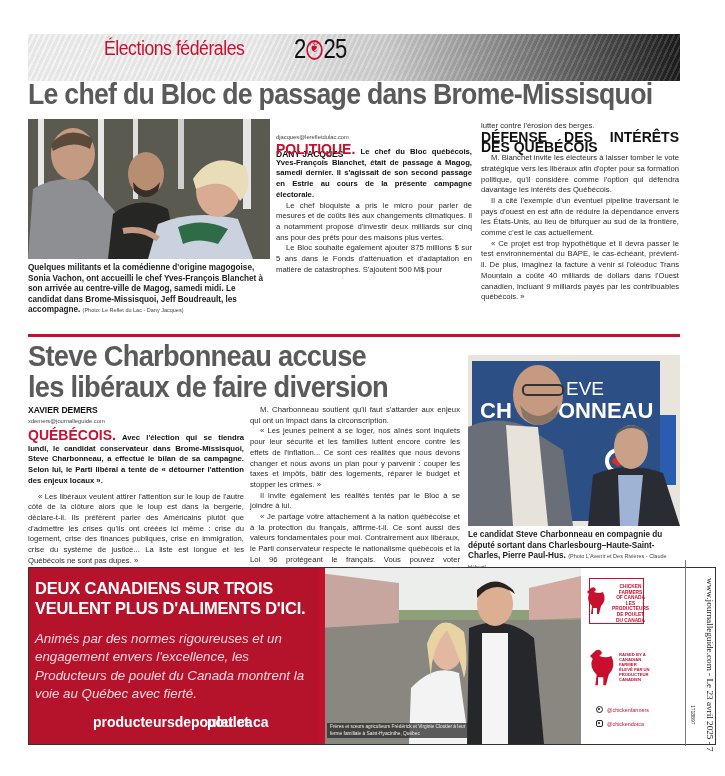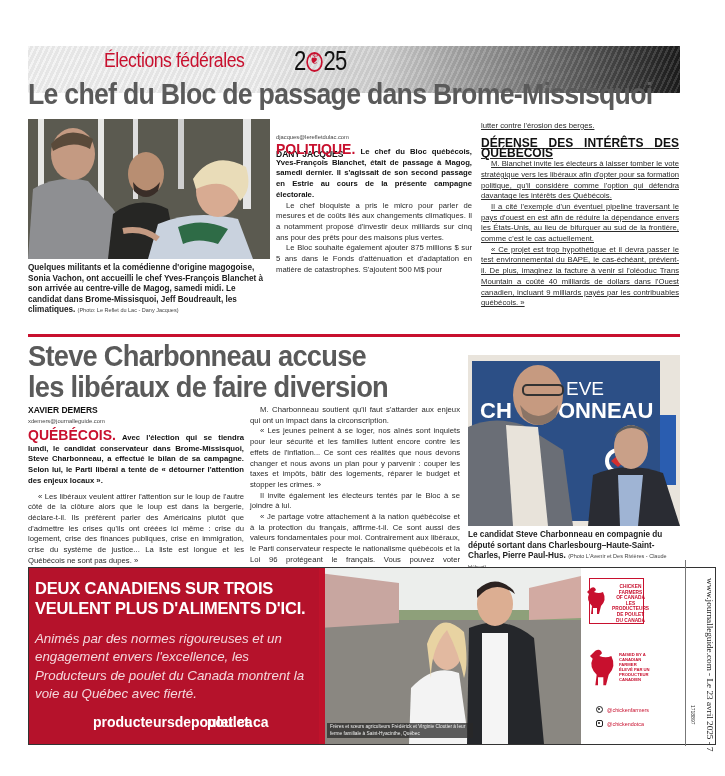--- a/index.html
+++ b/index.html
@@ -1,20 +1,20 @@
 <!DOCTYPE html>
 <html><head>
 <meta charset="utf-8">
 <style>
   * { box-sizing: border-box; margin: 0; padding: 0; }
   html, body { width: 725px; height: 776px; background: #fff; overflow: hidden; }
   body { position: relative; font-family: "Liberation Sans", sans-serif; color: #222; }
 
   .banner { position: absolute; left: 28px; top: 34px; width: 652px; height: 47px;
-    background: linear-gradient(90deg, #f2f2f2 0%, #efefef 35%, #cfcfcf 55%, #6e6e6e 80%, #1b1b1b 100%); margin-top: 12px; }
+    background: linear-gradient(90deg, #f2f2f2 0%, #efefef 35%, #cfcfcf 55%, #6e6e6e 80%, #1b1b1b 100%); }
   .banner-stripes { position: absolute; inset: 0;
     background: repeating-linear-gradient(115deg, rgba(255,255,255,0.12) 0 2px, rgba(0,0,0,0.05) 2px 5px); }
   .banner-label { position: absolute; left: 76px; top: 3px; font-family: "Liberation Sans Narrow","Liberation Sans", sans-serif;
     font-size: 20px; color: #c8102e; letter-spacing: -0.5px; transform: scaleX(0.88); transform-origin: left center; }
   .banner-year { position: absolute; left: 266px; top: 0px; font-size: 27px; color: #111; transform: scaleX(0.82); transform-origin: left center; letter-spacing: -1px; }
   .leaf-circle { display: inline-block; width: 20px; height: 20px; border-radius: 50%; border: 2px solid #c8102e; vertical-align: -2px; position: relative; margin: 0 1px; }
   .leaf-circle::after { content: "\2766"; position: absolute; left: 2px; top: -3px; color: #c8102e; font-size: 14px; }
 
   .headline { position: absolute; font-family: "Liberation Sans", sans-serif; font-weight: bold; color: #5a5a5a; letter-spacing: -0.8px; }
   .h1 { left: 28px; top: 78px; font-size: 29px; transform: scaleX(0.92); transform-origin: left top; white-space: nowrap; }
@@ -29,21 +29,21 @@
   .cap small { font-weight: normal; font-size: 5.5px; color: #444; }
 
   .byline { position: absolute; font-size: 8.5px; font-weight: bold; color: #111; }
   .email { position: absolute; font-size: 5.8px; color: #444; }
 
   .col { position: absolute; font-size: 7.7px; line-height: 10.7px; color: #2a2a2a; text-align: justify; }
   .col p { text-indent: 10px; }
   .col p.noindent { text-indent: 0; }
   .lead { font-weight: bold; color: #111; }
   .kicker { color: #c8102e; font-weight: bold; font-size: 14px; }
-  .subhead { font-weight: bold; font-size: 12px; color: #111; margin-top: 6px; text-indent: 0 !important; }
+  .subhead { font-weight: bold; font-size: 14px; color: #111; text-indent: 0 !important; }
 
   .rule-red { position: absolute; left: 28px; top: 334px; width: 652px; height: 3px; background: #c8102e; }
 
   
   .ad { position: absolute; left: 28px; top: 567px; width: 688px; height: 178px; border: 1px solid #333; }
   .ad-red { position: absolute; left: 0; top: 0; width: 290px; height: 176px; background: #b5122b; }
   .ad-head { position: absolute; left: 6px; top: 10px; color: #fff; font-weight: bold; font-size: 16.5px; line-height: 20px; letter-spacing: -0.2px; }
   .ad-body { position: absolute; left: 6px; top: 62px; width: 282px; color: #f4d7dc; font-style: italic; font-size: 13.3px; line-height: 18.4px; }
   .ad-link { position: absolute; top: 146px; color: #fff; font-weight: bold; font-size: 14px; }
   .ad-photo-cap { position: absolute; left: 8px; bottom: 6px; width: 146px; background: rgba(40,40,40,0.75); color: #eee; font-size: 4.8px; line-height: 6.5px; padding: 1px 3px; }
@@ -87,34 +87,34 @@
     <ellipse cx="118" cy="55" rx="18" ry="22" fill="#b88e72"></ellipse>
     <path d="M105 63 Q118 80 132 63 L130 72 Q118 84 106 72 Z" fill="#3a2e28"></path>
     <path d="M120 140 L130 105 Q165 90 210 100 L225 140 Z" fill="#c9d2de"></path>
     <path d="M150 108 Q175 98 200 110 L190 125 Q170 118 155 125 Z" fill="#2e6b46"></path>
     <ellipse cx="190" cy="72" rx="22" ry="26" fill="#d8ab92"></ellipse>
     <path d="M165 60 Q185 30 218 48 Q225 70 212 82 Q200 55 168 70 Z" fill="#e9dcb8"></path>
     <path d="M95 112 Q115 108 130 120" stroke="#c49a82" stroke-width="6" fill="none"></path>
   </svg>
 </div>
 <div class="cap" style="left:28px; top:263px; width:242px;">
-  <span>Quelques militants et la comédienne d'origine magogoise, Sonia Vachon, ont accueilli le chef Yves-François Blanchet à son arrivée au centre-ville de Magog, samedi midi. Le candidat dans Brome-Missisquoi, Jeff Boudreault, les climatiques.</span>
+  <span>Quelques militants et la comédienne d'origine magogoise, Sonia Vachon, ont accueilli le chef Yves-François Blanchet à son arrivée au centre-ville de Magog, samedi midi. Le candidat dans Brome-Missisquoi, Jeff Boudreault, les accompagne.</span>
   <small>(Photo: Le Reflet du Lac - Dany Jacques)</small>
 </div>
 
 <div class="byline" style="left:276px; top:121px;margin-top:28px;">DANY JACQUES</div>
 <div class="email" style="left:276px; top:134px;">djacques@lerefletdulac.com</div>
 
 <div class="col" style="left:276px; top:144px; width:196px;">
   <p class="noindent lead"><span class="kicker">POLITIQUE.</span> <span>Le chef du Bloc québécois, Yves-François Blanchet, était de passage à Magog, samedi dernier. Il s'agissait de son second passage en Estrie au cours de la présente campagne électorale.</span></p>
   <p>Le chef bloquiste a pris le micro pour parler de mesures et de coûts liés aux changements climatiques. Il a notamment proposé d'investir deux milliards sur cinq ans pour des prêts pour des maisons plus vertes.</p>
   <p>Le Bloc souhaite également ajouter 875 millions $ sur 5 ans dans le Fonds d'atténuation et d'adaptation en matière de catastrophes. S'ajoutent 500 M$ pour</p>
 </div>
 
-<div class="col" style="left:481px; top:121px; width:198px;text-decoration:underline;">
+<div class="col" style="left:481px; top:121px; width:198px;">
   <p class="noindent">lutter contre l'érosion des berges.</p>
   <p class="subhead">DÉFENSE DES INTÉRÊTS DES QUÉBÉCOIS</p>
   <p>M. Blanchet invite les électeurs à laisser tomber le vote stratégique vers les libéraux afin d'opter pour sa formation politique, qu'il considère comme l'option qui défendra davantage les intérêts des Québécois.</p>
   <p>Il a cité l'exemple d'un éventuel pipeline traversant le pays d'ouest en est afin de réduire la dépendance envers les États-Unis, au lieu de bifurquer au sud de la frontière, comme c'est le cas actuellement.</p>
   <p>« Ce projet est trop hypothétique et il devra passer le test environnemental du BAPE, le cas-échéant, prévient-il. De plus, imaginez la facture à venir si l'oléoduc Trans Mountain a coûté 40 milliards de dollars dans l'Ouest canadien, incluant 9 milliards payés par les contribuables québécois. »</p>
 </div>
 
 <div class="rule-red"></div>
 
 <h2 class="headline h2">
@@ -126,21 +126,21 @@
 <div class="email" style="left:28px; top:418px;">xdemers@journalleguide.com</div>
 
 <div class="col" style="left:28px; top:430px; width:216px;">
   <p class="noindent lead"><span class="kicker">QUÉBÉCOIS.</span> <span>Avec l'élection qui se tiendra lundi, le candidat conservateur dans Brome-Missisquoi, Steve Charbonneau, a effectué le bilan de sa campagne. Selon lui, le Parti libéral a tenté de « détourner l'attention des enjeux locaux ».</span></p>
   <p style="margin-top:5px;">« Les libéraux veulent attirer l'attention sur le loup de l'autre côté de la clôture alors que le loup est dans la bergerie, déclare-t-il. Ils préfèrent parler des Américains plutôt que d'admettre les crises qu'ils ont créées ici même : crise du logement, crise des finances publiques, crise en immigration, crise du système de justice... La liste est longue et les Québécois ne sont pas dupes. »</p>
 </div>
 
 <div class="col" style="left:250px; top:405px; width:210px;">
   <p>M. Charbonneau soutient qu'il faut s'attarder aux enjeux qui ont un impact dans la circonscription.</p>
   <p>« Les jeunes peinent à se loger, nos aînés sont inquiets pour leur sécurité et les familles luttent encore contre les effets de l'inflation... Ce sont ces réalités que nous devons changer et nous avons un plan pour y parvenir : couper les taxes et impôts, bâtir des logements, réparer le budget et stopper les crimes. »</p>
-  <p>Il invite également les électeurs tentés par le Bloc à se joindre à lui.</p>
+  <p>Il invite également les réalités tentés par le Bloc à se joindre à lui.</p>
   <p>« Je partage votre attachement à la nation québécoise et à la protection du français, affirme-t-il. Ce sont aussi des valeurs fondamentales pour moi. Contrairement aux libéraux, le Parti conservateur respecte le nationalisme québécois et la Loi 96 protégeant le français. Vous pouvez voter conservateur tout en restant fidèles à vos convictions. »</p>
 </div>
 
 <div class="photo photo2">
   <svg width="212" height="171" viewBox="0 0 212 171">
     <rect x="0" y="0" width="212" height="171" fill="#e9e4dc"></rect>
     <rect x="4" y="6" width="188" height="160" fill="#2c4f86"></rect>
     <text x="98" y="40" fill="#fff" font-family="Liberation Sans, sans-serif" font-size="19">EVE</text>
     <text x="12" y="63" fill="#fff" font-family="Liberation Sans, sans-serif" font-weight="bold" font-size="22">CH</text>
     <text x="90" y="63" fill="#fff" font-family="Liberation Sans, sans-serif" font-weight="bold" font-size="22">ONNEAU</text>

